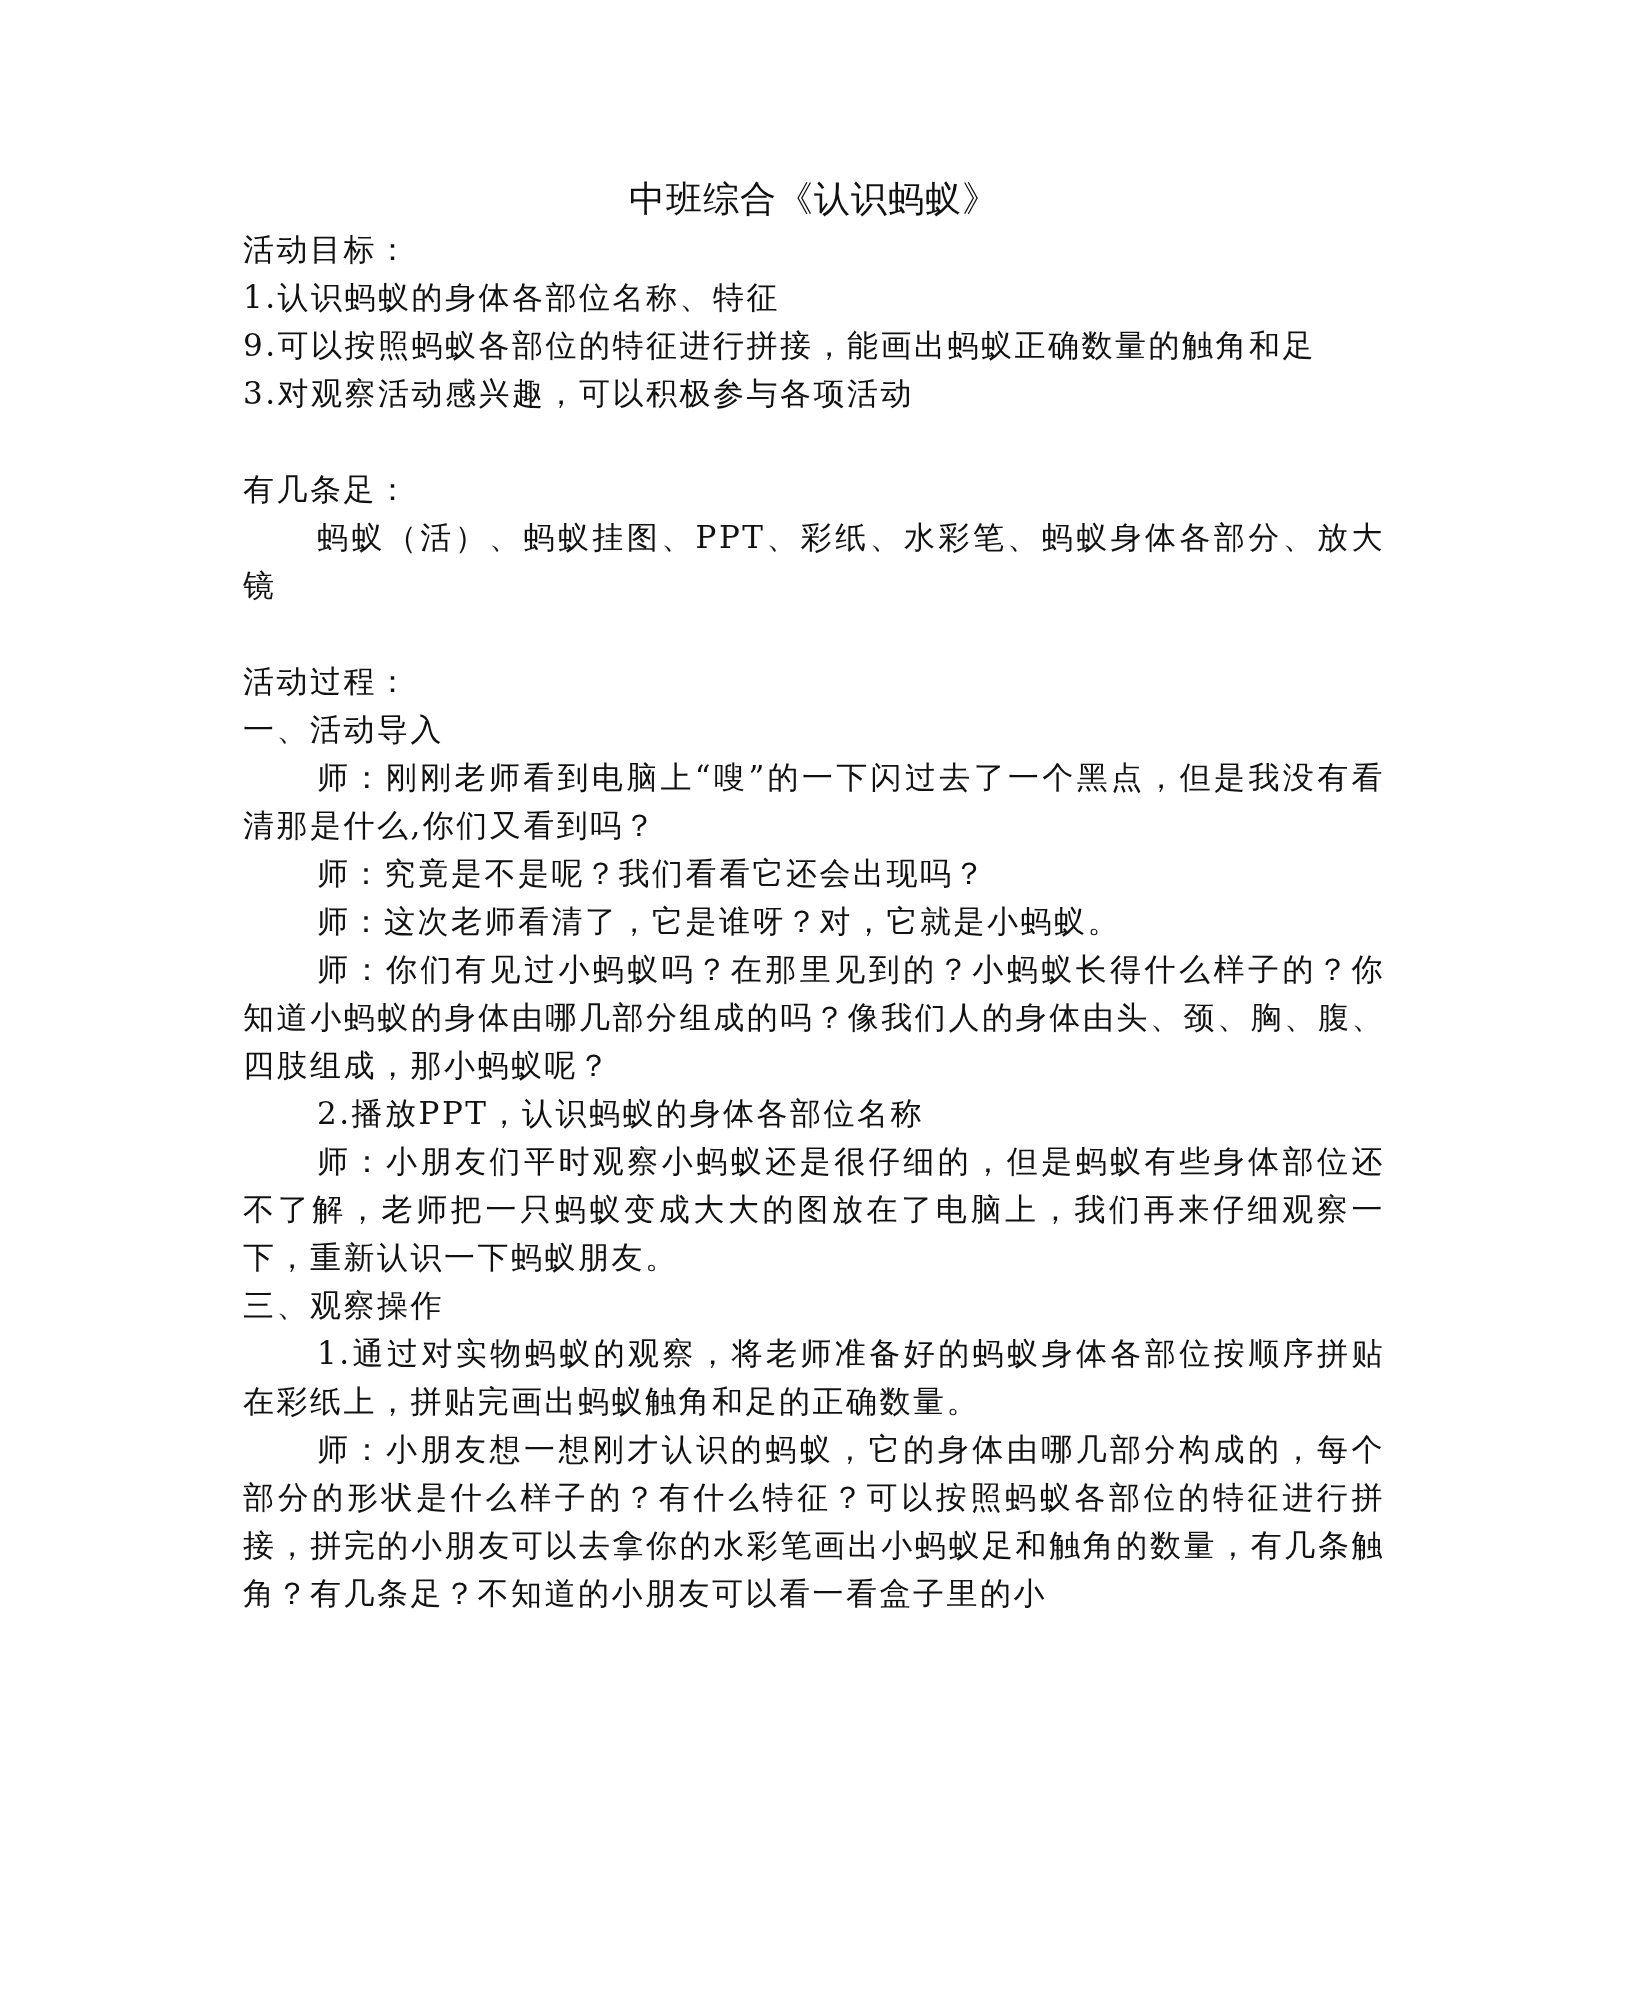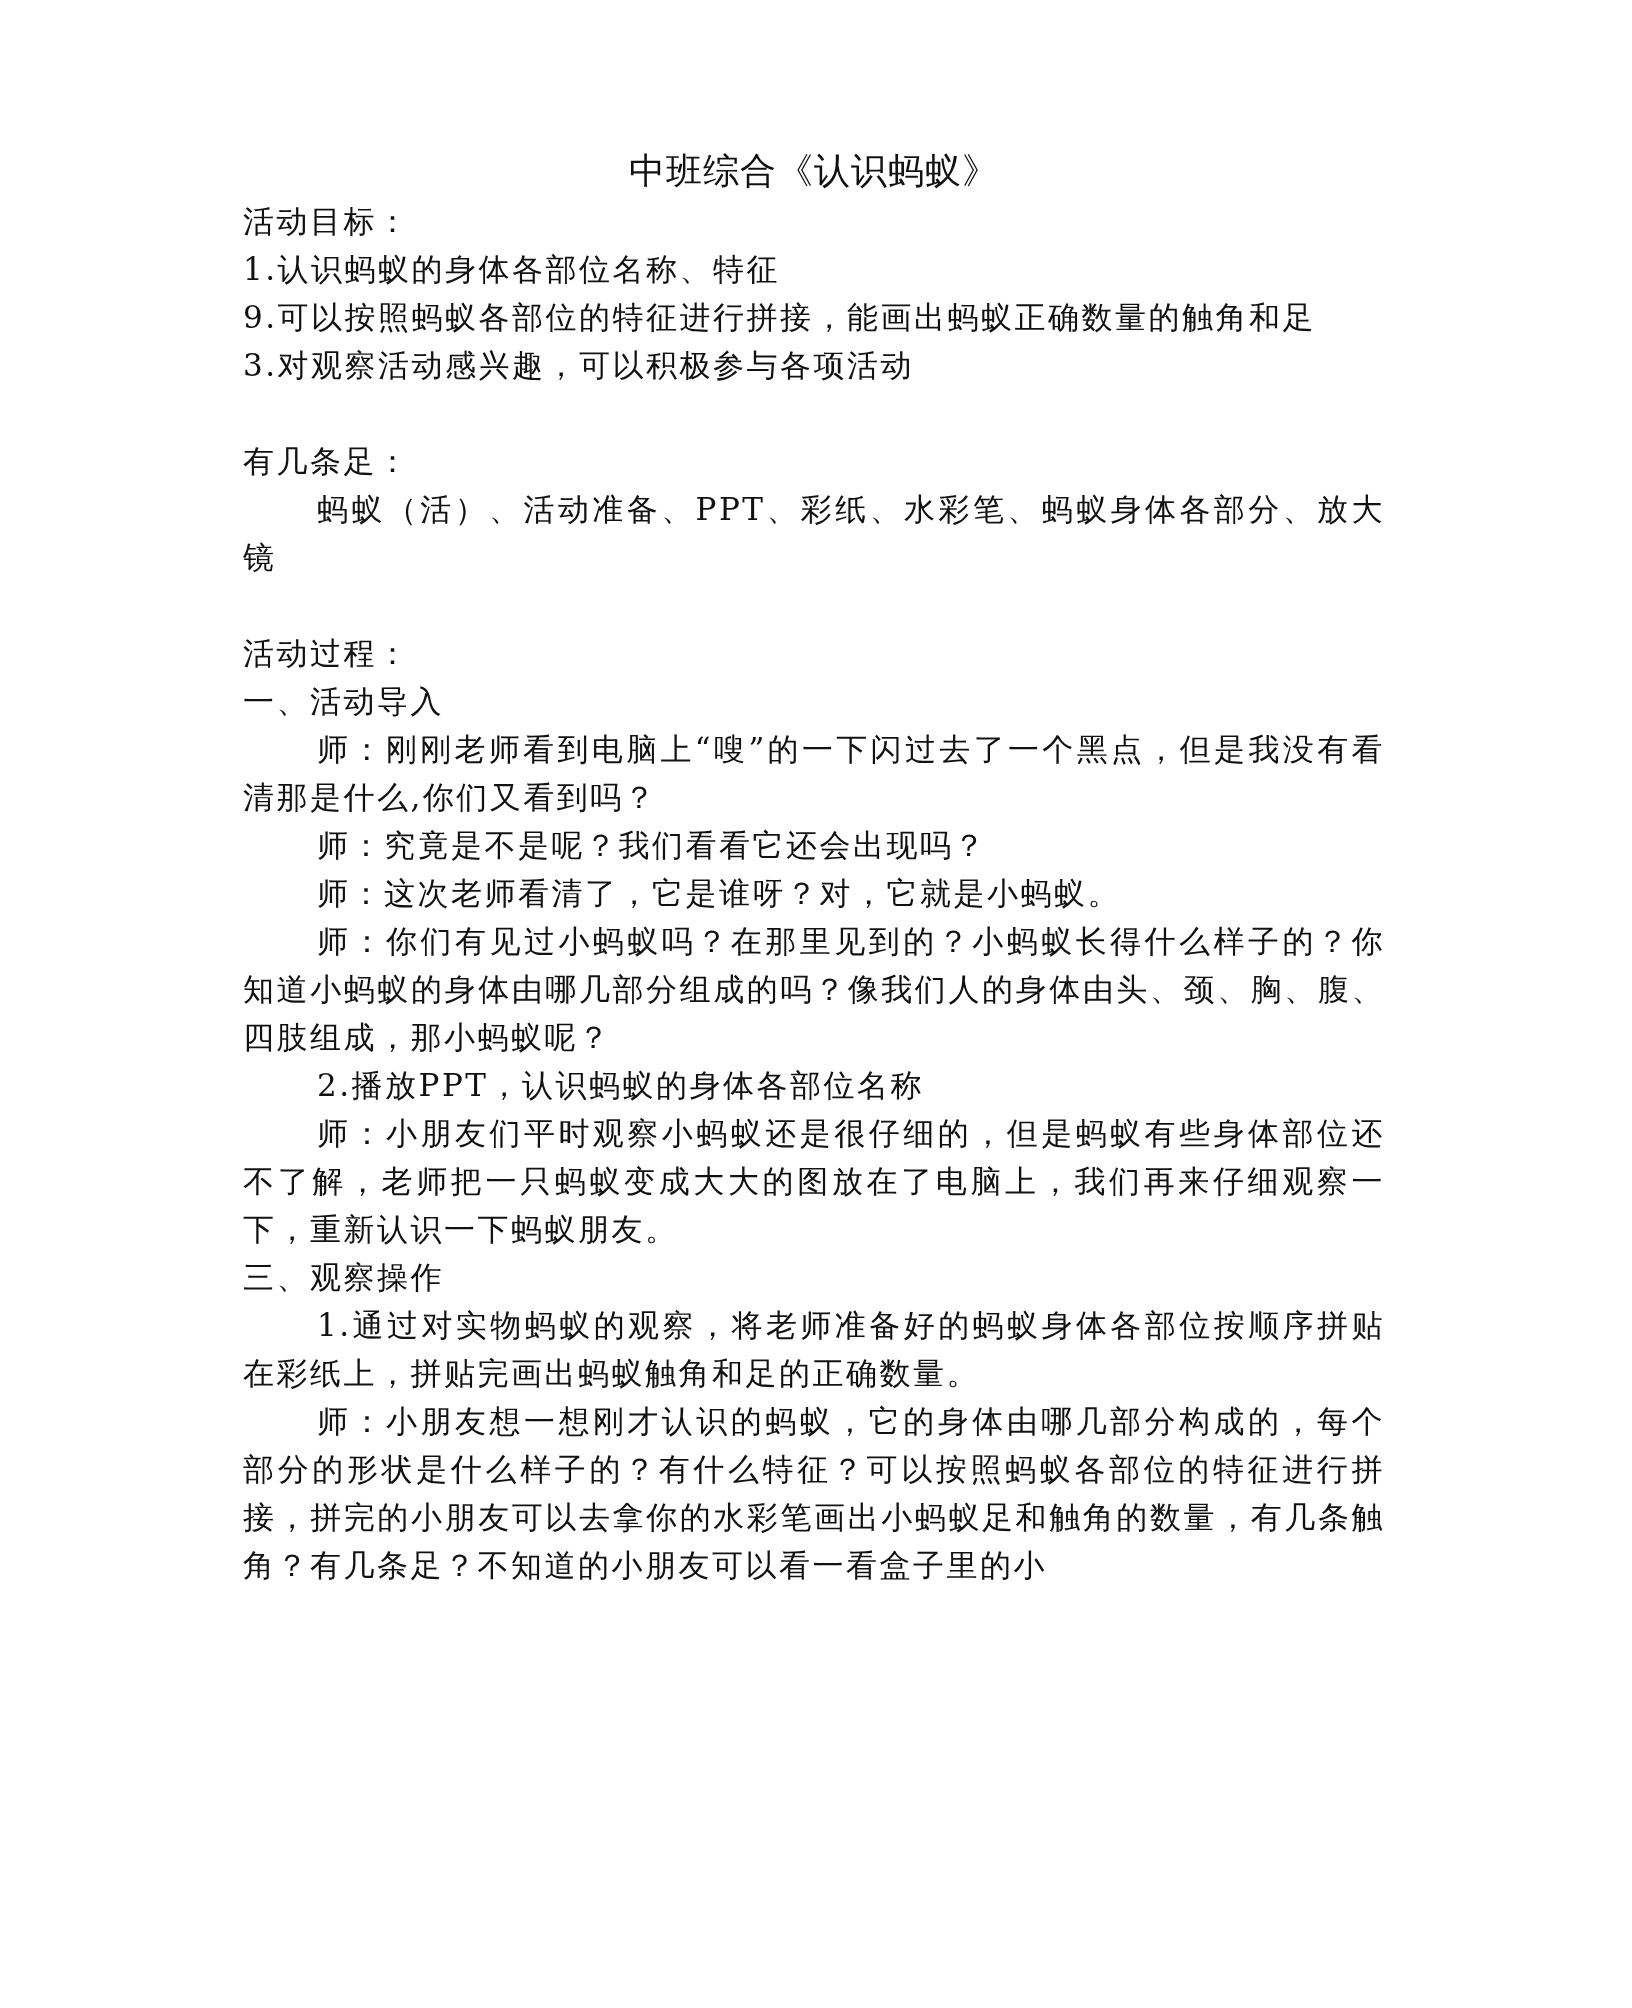--- a/index.html
+++ b/index.html
@@ -1,18 +1,18 @@
 <!DOCTYPE html>
 <html><head>
 <meta charset="utf-8">
 <style>
   html, body { margin: 0; padding: 0; background: #ffffff; }
   body { width: 1632px; height: 2008px; position: relative; overflow: hidden; }
   .page {
-    position: absolute; left: 243px; top: 145px; width: 1142px;
+    position: absolute; left: 243px; top: 173px; width: 1142px;
     font-family: "DejaVu Serif", "Liberation Serif", serif;
     color: #111111; font-size: 31px; line-height: 48px;
   }
   .title { text-align: center; font-size: 36px; line-height: 52px; margin-bottom: 0px; letter-spacing: 1px; }
   .line { white-space: normal; text-align: justify; letter-spacing: 2.5px; }
   .indent { text-indent: 74px; }
   .blank { height: 48px; }
 </style>
 </head>
 <body>
@@ -20,21 +20,21 @@
 <div class="page">
   <div class="title">中班综合《认识蚂蚁》</div>
 
   <div class="line">活动目标：</div>
   <div class="line">1.认识蚂蚁的身体各部位名称、特征</div>
   <div class="line">9.可以按照蚂蚁各部位的特征进行拼接，能画出蚂蚁正确数量的触角和足</div>
   <div class="line">3.对观察活动感兴趣，可以积极参与各项活动</div>
   <div class="blank"></div>
 
   <div class="line">有几条足：</div>
-  <div class="line indent">蚂蚁（活）、活动准备、PPT、彩纸、水彩笔、蚂蚁身体各部分、放大镜</div>
+  <div class="line indent">蚂蚁（活）、蚂蚁挂图、PPT、彩纸、水彩笔、蚂蚁身体各部分、放大镜</div>
   <div class="blank"></div>
 
   <div class="line">活动过程：</div>
 
   <div class="line">一、活动导入</div>
   <div class="line indent">师：刚刚老师看到电脑上“嗖”的一下闪过去了一个黑点，但是我没有看清那是什么,你们又看到吗？</div>
   <div class="line indent">师：究竟是不是呢？我们看看它还会出现吗？</div>
   <div class="line indent">师：这次老师看清了，它是谁呀？对，它就是小蚂蚁。</div>
 
   <div class="line indent">师：你们有见过小蚂蚁吗？在那里见到的？小蚂蚁长得什么样子的？你知道小蚂蚁的身体由哪几部分组成的吗？像我们人的身体由头、颈、胸、腹、四肢组成，那小蚂蚁呢？</div>

